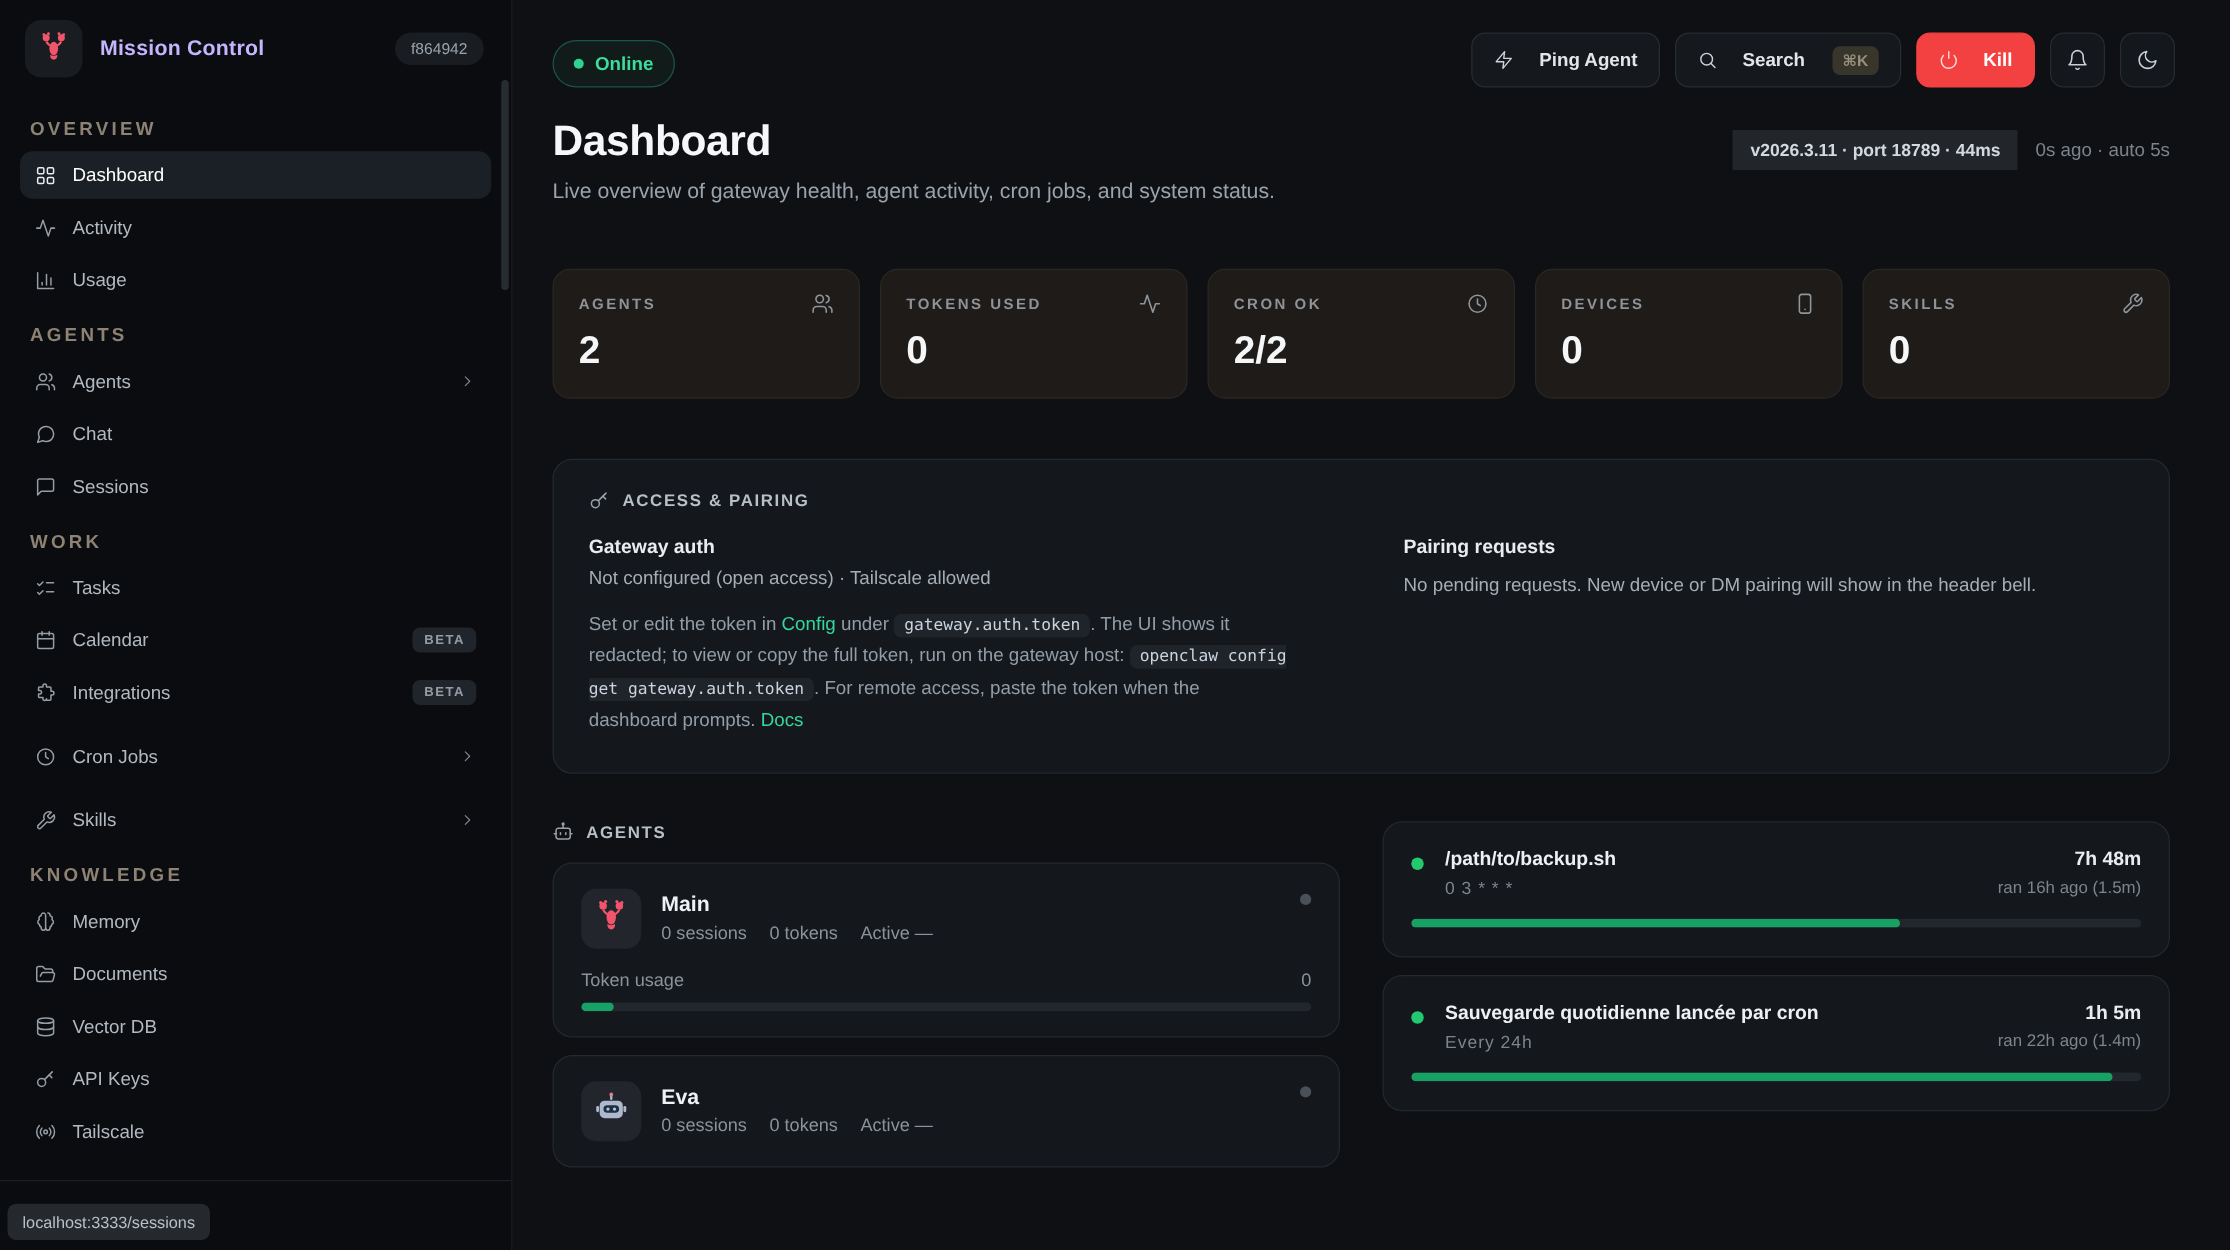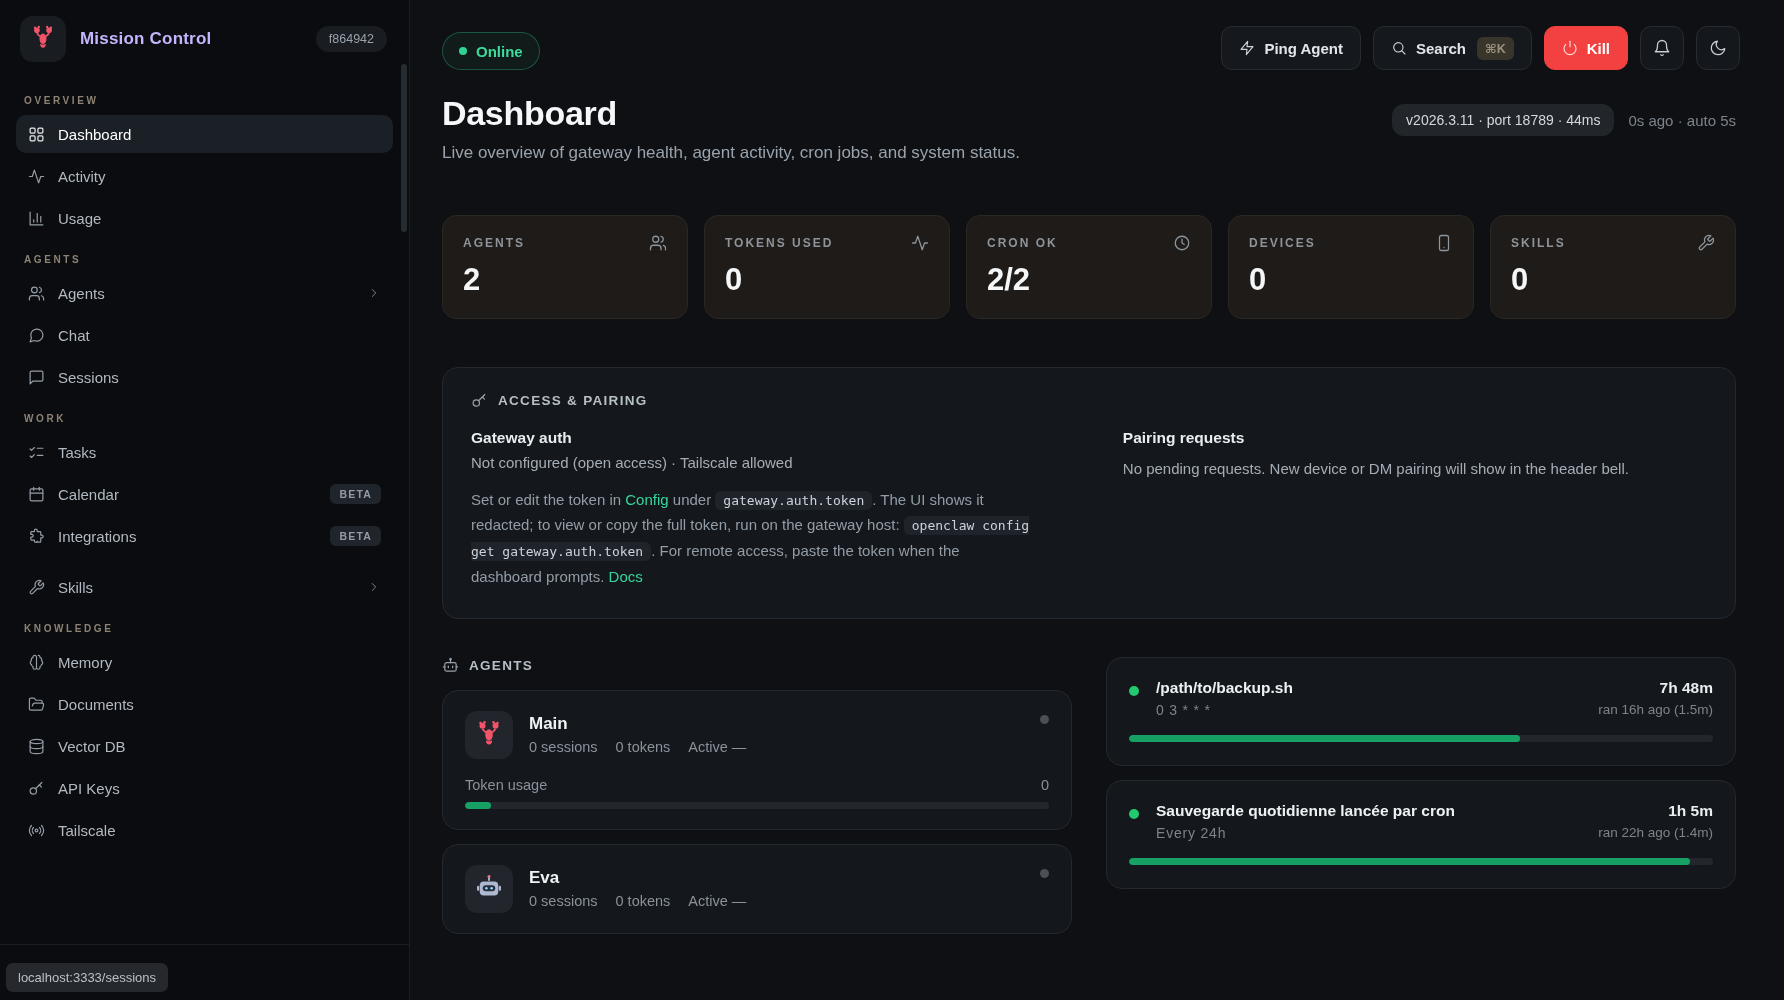--- a/index.html
+++ b/index.html
@@ -7,54 +7,54 @@
 body{background:#0e1013;color:#e6eaee;font-family:"Liberation Sans","DejaVu Sans",sans-serif}
 .app{display:flex;width:1784px;height:1000px}
 
 .sidebar{width:410px;min-width:410px;background:#0a0c0f;border-right:1px solid #1a1e23;position:relative;display:flex;flex-direction:column}
 .side-header{display:flex;align-items:center;gap:14px;padding:16px 22px 12px 20px}
 .logo{width:46px;height:46px;border-radius:13px;background:#191c21;display:flex;align-items:center;justify-content:center}
 .logo svg{width:28px;height:28px}
 .app-title{font-size:17px;font-weight:700;color:#c4b5fd;letter-spacing:.2px}
 .app-badge{margin-left:auto;background:#191d22;color:#9aa2ab;font-size:12.5px;padding:6px 13px;border-radius:999px}
 .nav{flex:1;padding:8px 16px 0;overflow:hidden}
-.sec-label{color:#8e8274;font-size:10px;font-weight:700;letter-spacing:2.6px;padding:13px 8px 9px}
+.sec-label{color:#8e8274;font-size:15px;font-weight:700;letter-spacing:2.6px;padding:13px 8px 9px}
 .item{display:flex;align-items:center;gap:13px;padding:0 12px;height:38px;margin-bottom:4px;border-radius:10px;color:#b2b9c1;font-size:15px;cursor:pointer}
 .item .ic{display:flex}
 .item .ic svg{width:17px;height:17px;color:#959da6}
 .item.active{background:#1b2026;color:#fff}
 .item.active .ic svg{color:#e9edf1}
 .item.spaced{margin-top:13px}
 .beta{margin-left:auto;background:#20252b;color:#939ca6;font-size:10.5px;font-weight:700;letter-spacing:1.2px;padding:4px 9px;border-radius:6px}
 .chev{margin-left:auto;display:flex}
 .chev svg{width:14px;height:14px;color:#7b838c}
 .side-footer{border-top:1px solid #1b1f24;height:56px;margin-top:auto}
 .scrollthumb{position:absolute;top:64px;right:2px;width:6px;height:168px;border-radius:3px;background:#272c32}
 .tooltip{position:absolute;left:6px;bottom:8px;background:#25282c;color:#b9c0c7;font-size:13px;padding:7px 12px;border-radius:7px}
 
 .main{flex:1;display:flex;flex-direction:column;min-width:0}
 .topbar{height:70px;display:flex;align-items:flex-end;padding:0 44px 0 32px}
 .online{display:flex;align-items:center;gap:9px;border:1px solid rgba(52,211,153,.32);background:rgba(52,211,153,.06);color:#3ddc9c;font-weight:600;font-size:15px;padding:0 16px;height:38px;border-radius:999px}
 .gdot{width:8px;height:8px;border-radius:50%;background:#2fd292}
 .tb-right{margin-left:auto;display:flex;align-items:center;gap:12px}
-.btn{display:flex;align-items:center;gap:9px;height:44px;padding:0 17px;background:#15181c;border:1px solid #272d33;border-radius:11px;color:#e2e6ea;font-size:15px;font-weight:600;font-family:inherit;cursor:pointer}
+.btn{display:flex;align-items:center;gap:20px;height:44px;padding:0 17px;background:#15181c;border:1px solid #272d33;border-radius:11px;color:#e2e6ea;font-size:15px;font-weight:600;font-family:inherit;cursor:pointer}
 .btn .ic{display:flex}
 .btn .ic svg{width:16px;height:16px;color:#cdd3d9}
 .btn kbd{font-family:inherit;background:#38352b;color:#99917d;border-radius:6px;font-size:12.5px;padding:4px 8px;margin-left:2px}
 .btn.kill{background:#f34141;border-color:#f34141;color:#fff;font-weight:700}
 .btn.kill .ic svg{color:#ffdada}
 .iconbtn{width:44px;height:44px;display:flex;align-items:center;justify-content:center;background:#14171b;border:1px solid #262c32;border-radius:11px;cursor:pointer}
 .iconbtn .ic{display:flex}
 .iconbtn .ic svg{width:18px;height:18px;color:#c8ced5}
 .content{flex:1;padding:26px 48px 0 32px;overflow:hidden}
 .page-head{display:flex;align-items:flex-start}
 h1{font-size:34px;font-weight:800;color:#f5f7f9;letter-spacing:-.3px;line-height:1.05}
 .subtitle{margin-top:11px;font-size:17px;color:#9aa3ad}
 .head-meta{margin-left:auto;display:flex;align-items:center;gap:14px;margin-top:8px;white-space:nowrap}
-.ver{background:#22262b;color:#d3d9df;font-weight:400;font-size:14px;padding:8px 14px;border-radius:12px}
+.ver{background:#22262b;color:#d3d9df;font-weight:700;font-size:14px;padding:8px 14px;border-radius:1px}
 .refresh{color:#7b838c;font-size:15px}
 
 .stats{display:flex;gap:16px;margin-top:52px}
 .stat{flex:1;background:#1e1b18;border:1px solid #2b2722;border-radius:14px;padding:18px 20px 20px}
 .stat-top{display:flex;align-items:center;justify-content:space-between}
 .stat-top .lbl{font-size:12px;font-weight:700;letter-spacing:2px;color:#8e939a}
 .stat-top .ic{display:flex}
 .stat-top .ic svg{width:18px;height:18px;color:#8d959d}
 .stat .val{margin-top:10px;font-size:31px;font-weight:800;color:#f4f6f8}
 
@@ -216,20 +216,34 @@
             <svg viewBox="0 0 24 24" fill="none" stroke="currentColor" stroke-width="1.7" stroke-linecap="round" stroke-linejoin="round">
               <path d="M19.4 14a2 2 0 1 0 0-4H18V6a1 1 0 0 0-1-1h-4V3.6a2 2 0 1 0-4 0V5H5a1 1 0 0 0-1 1v3h1.4a2 2 0 1 1 0 4H4v3a1 1 0 0 0 1 1h4v1.4a2 2 0 1 0 4 0V20h4a1 1 0 0 0 1-1v-5z"></path>
             </svg>
           </span>
           <span>Integrations</span>
           <span class="beta">BETA</span>
         </div>
         <div class="item spaced">
           <span class="ic">
             <svg viewBox="0 0 24 24" fill="none" stroke="currentColor" stroke-width="1.7" stroke-linecap="round" stroke-linejoin="round">
+              <circle cx="12" cy="12" r="9"></circle>
+              <polyline points="12 7 12 12 15 14"></polyline>
+            </svg>
+          </span>
+          <span>Cron Jobs</span>
+          <span class="chev">
+            <svg viewBox="0 0 24 24" fill="none" stroke="currentColor" stroke-width="1.7" stroke-linecap="round" stroke-linejoin="round">
+              <polyline points="9 18 15 12 9 6"></polyline>
+            </svg>
+          </span>
+        </div>
+        <div class="item spaced">
+          <span class="ic">
+            <svg viewBox="0 0 24 24" fill="none" stroke="currentColor" stroke-width="1.7" stroke-linecap="round" stroke-linejoin="round">
               <path d="M14.7 6.3a1 1 0 0 0 0 1.4l1.6 1.6a1 1 0 0 0 1.4 0l3.77-3.77a6 6 0 0 1-7.94 7.94l-6.91 6.91a2.12 2.12 0 0 1-3-3l6.91-6.91a6 6 0 0 1 7.94-7.94l-3.76 3.76z"></path>
             </svg>
           </span>
           <span>Skills</span>
           <span class="chev">
             <svg viewBox="0 0 24 24" fill="none" stroke="currentColor" stroke-width="1.7" stroke-linecap="round" stroke-linejoin="round">
               <polyline points="9 18 15 12 9 6"></polyline>
             </svg>
           </span>
         </div>

